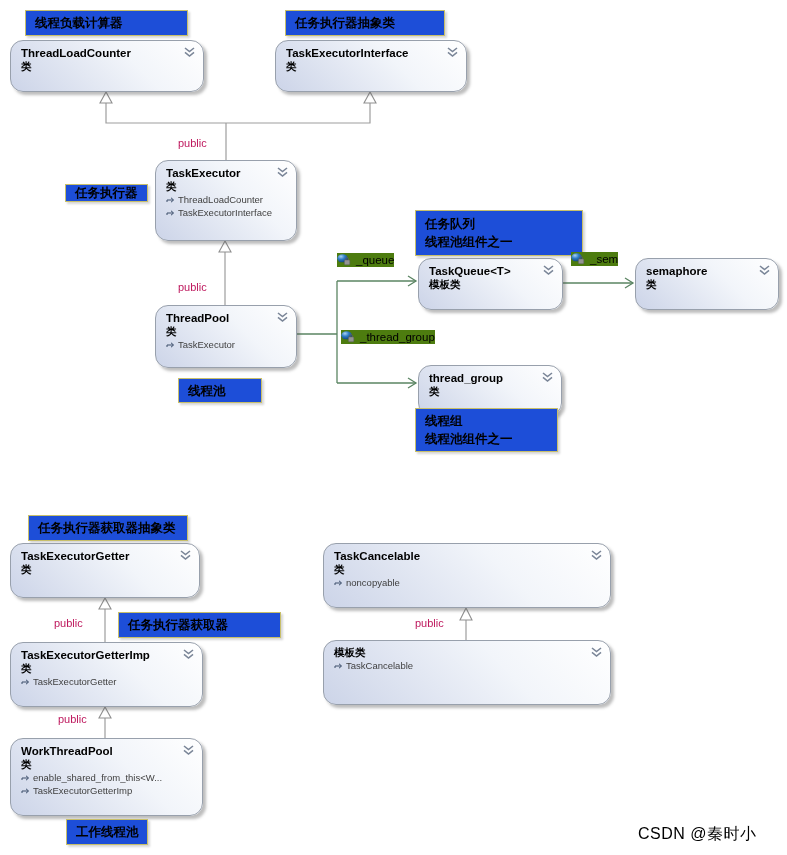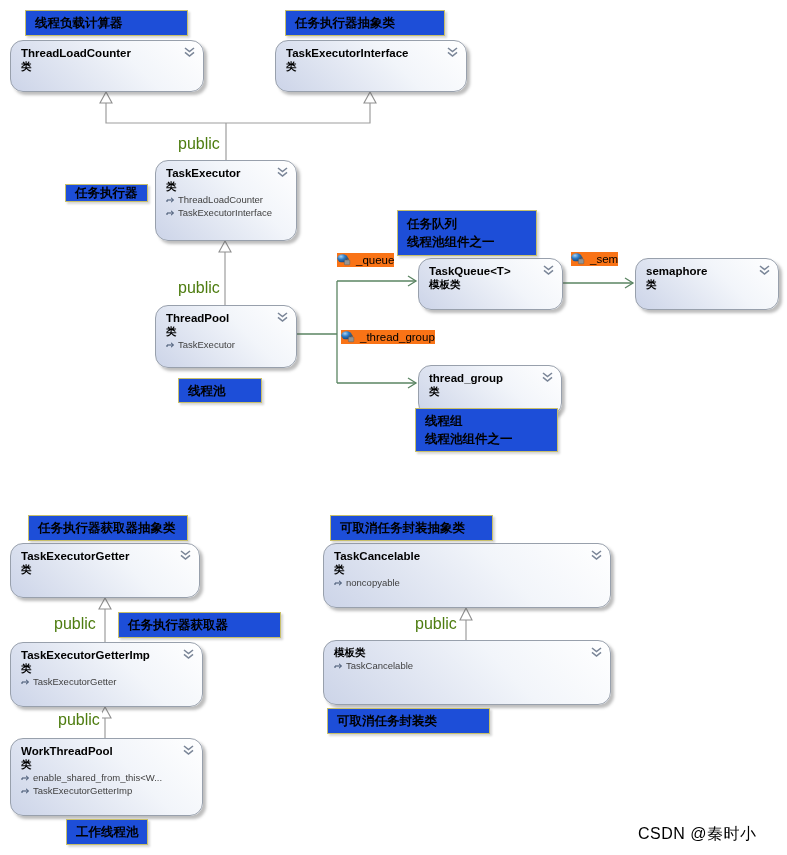--- a/index.html
+++ b/index.html
@@ -18,23 +18,23 @@
   .member{display:flex;align-items:center;gap:3px;font-size:9.5px;color:#3f3f3f;
           line-height:12px;margin-top:1px;white-space:nowrap;}
   .m-icon{line-height:0;flex:0 0 auto;}
 
   .note{position:absolute;box-sizing:border-box;background:#1d4ed8;border:1px solid #c8bf6a;
         box-shadow:2px 2px 2px rgba(140,140,140,.35);
         font-weight:bold;font-size:12.5px;color:#000;
         padding:2px 6px 2px 9px;display:flex;flex-direction:column;justify-content:center;
         line-height:18px;white-space:nowrap;overflow:hidden;}
 
-  .pub-label{position:absolute;font-size:16px;color:#4d7c0f;background:#fff;padding:0 2px;line-height:15px;}
+  .pub-label{position:absolute;font-size:11px;color:#be185d;background:#fff;padding:0 2px;line-height:15px;}
   .assoc-label{position:absolute;display:flex;align-items:center;gap:5px;font-size:11.5px;
-               color:#000;background:#f97316;line-height:14px;}
+               color:#000;background:#4d7c0f;line-height:14px;}
   .field-icon{line-height:0;}
 
   .watermark{position:absolute;left:638px;top:824px;font-size:16px;color:#000000;
              letter-spacing:.5px;white-space:nowrap;}
 </style>
 </head>
 <body>
 
 <div id="canvas">
 
@@ -281,21 +281,21 @@
   </div>
 
   <div class="note" style="left:65px;top:184px;width:83px;height:18px">
     <div>任务执行器</div>
   </div>
 
   <div class="note" style="left:178px;top:378px;width:84px;height:25px">
     <div>线程池</div>
   </div>
 
-  <div class="note" style="left:397px;top:210px;width:140px;height:46px">
+  <div class="note" style="left:415px;top:210px;width:168px;height:46px">
     <div>任务队列</div>
     <div>线程池组件之一</div>
   </div>
 
 
   <div class="note" style="left:415px;top:408px;width:143px;height:44px">
     <div>线程组</div>
     <div>线程池组件之一</div>
   </div>
 
@@ -304,27 +304,21 @@
   </div>
 
   <div class="note" style="left:118px;top:612px;width:163px;height:26px">
     <div>任务执行器获取器</div>
   </div>
 
   <div class="note" style="left:66px;top:819px;width:82px;height:26px">
     <div>工作线程池</div>
   </div>
 
-  <div class="note" style="left:330px;top:515px;width:163px;height:26px">
-    <div>可取消任务封装抽象类</div>
-  </div>
-
-  <div class="note" style="left:327px;top:708px;width:163px;height:26px">
-    <div>可取消任务封装类</div>
-  </div>
+
 
   <div class="pub-label" style="left:176px;top:136px">public</div>
   <div class="pub-label" style="left:176px;top:280px">public</div>
   <div class="pub-label" style="left:52px;top:616px">public</div>
   <div class="pub-label" style="left:56px;top:712px">public</div>
   <div class="pub-label" style="left:413px;top:616px">public</div>
 
   <div class="assoc-label" style="left:337px;top:253px">
     <span class="field-icon">
       <svg width="14" height="12" viewBox="0 0 14 12">

